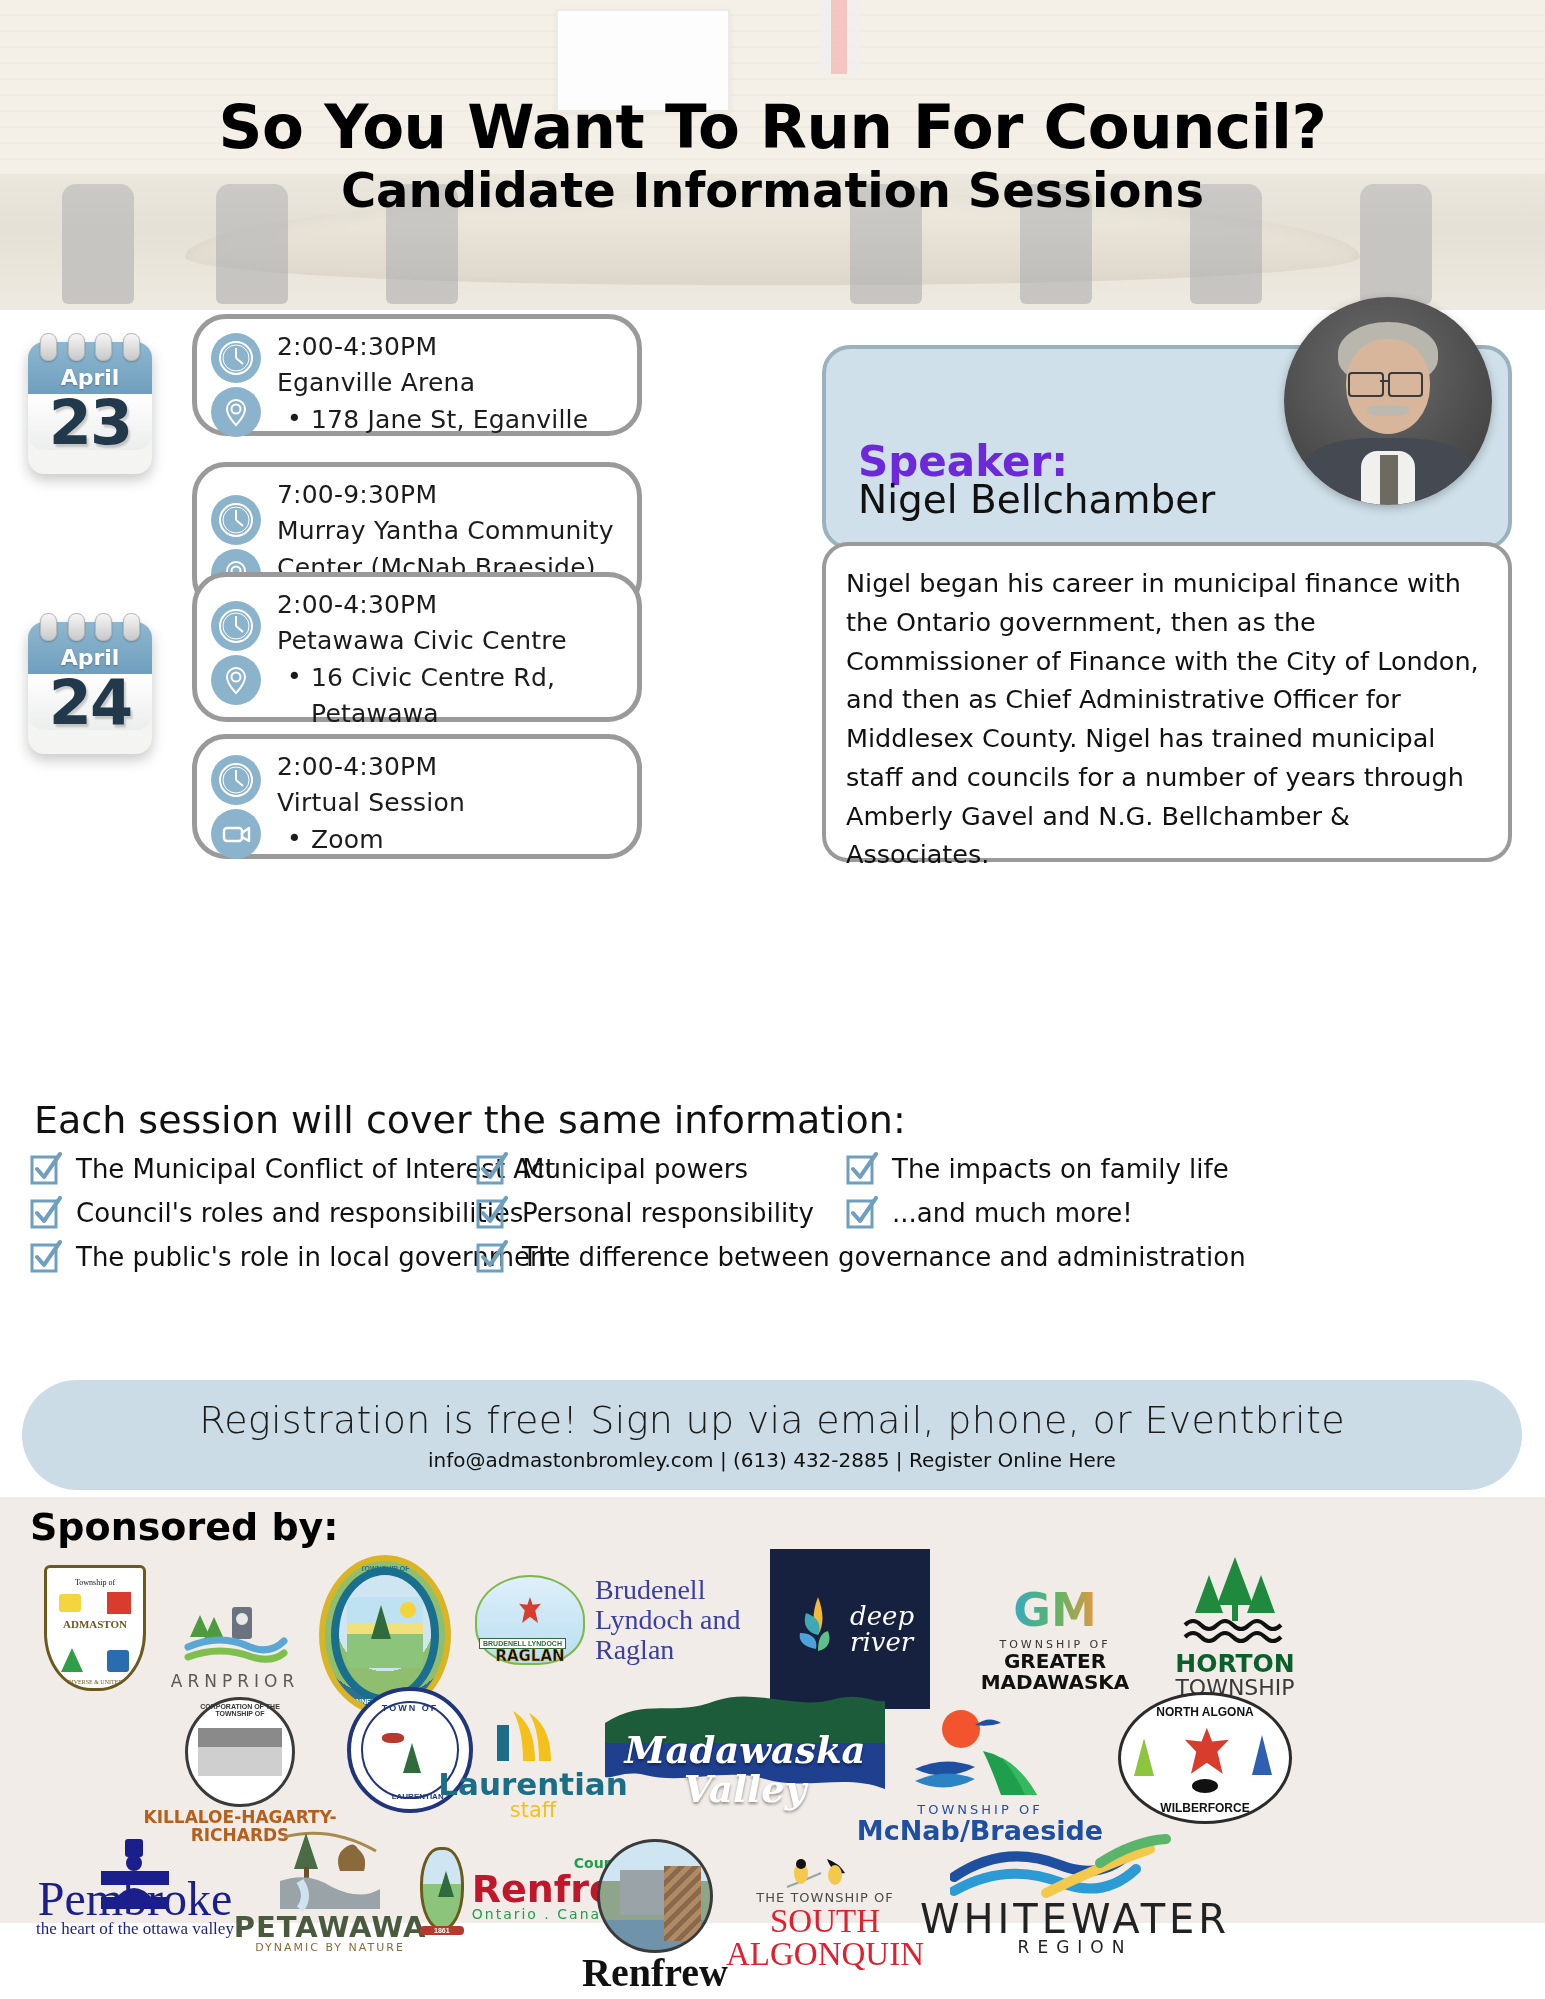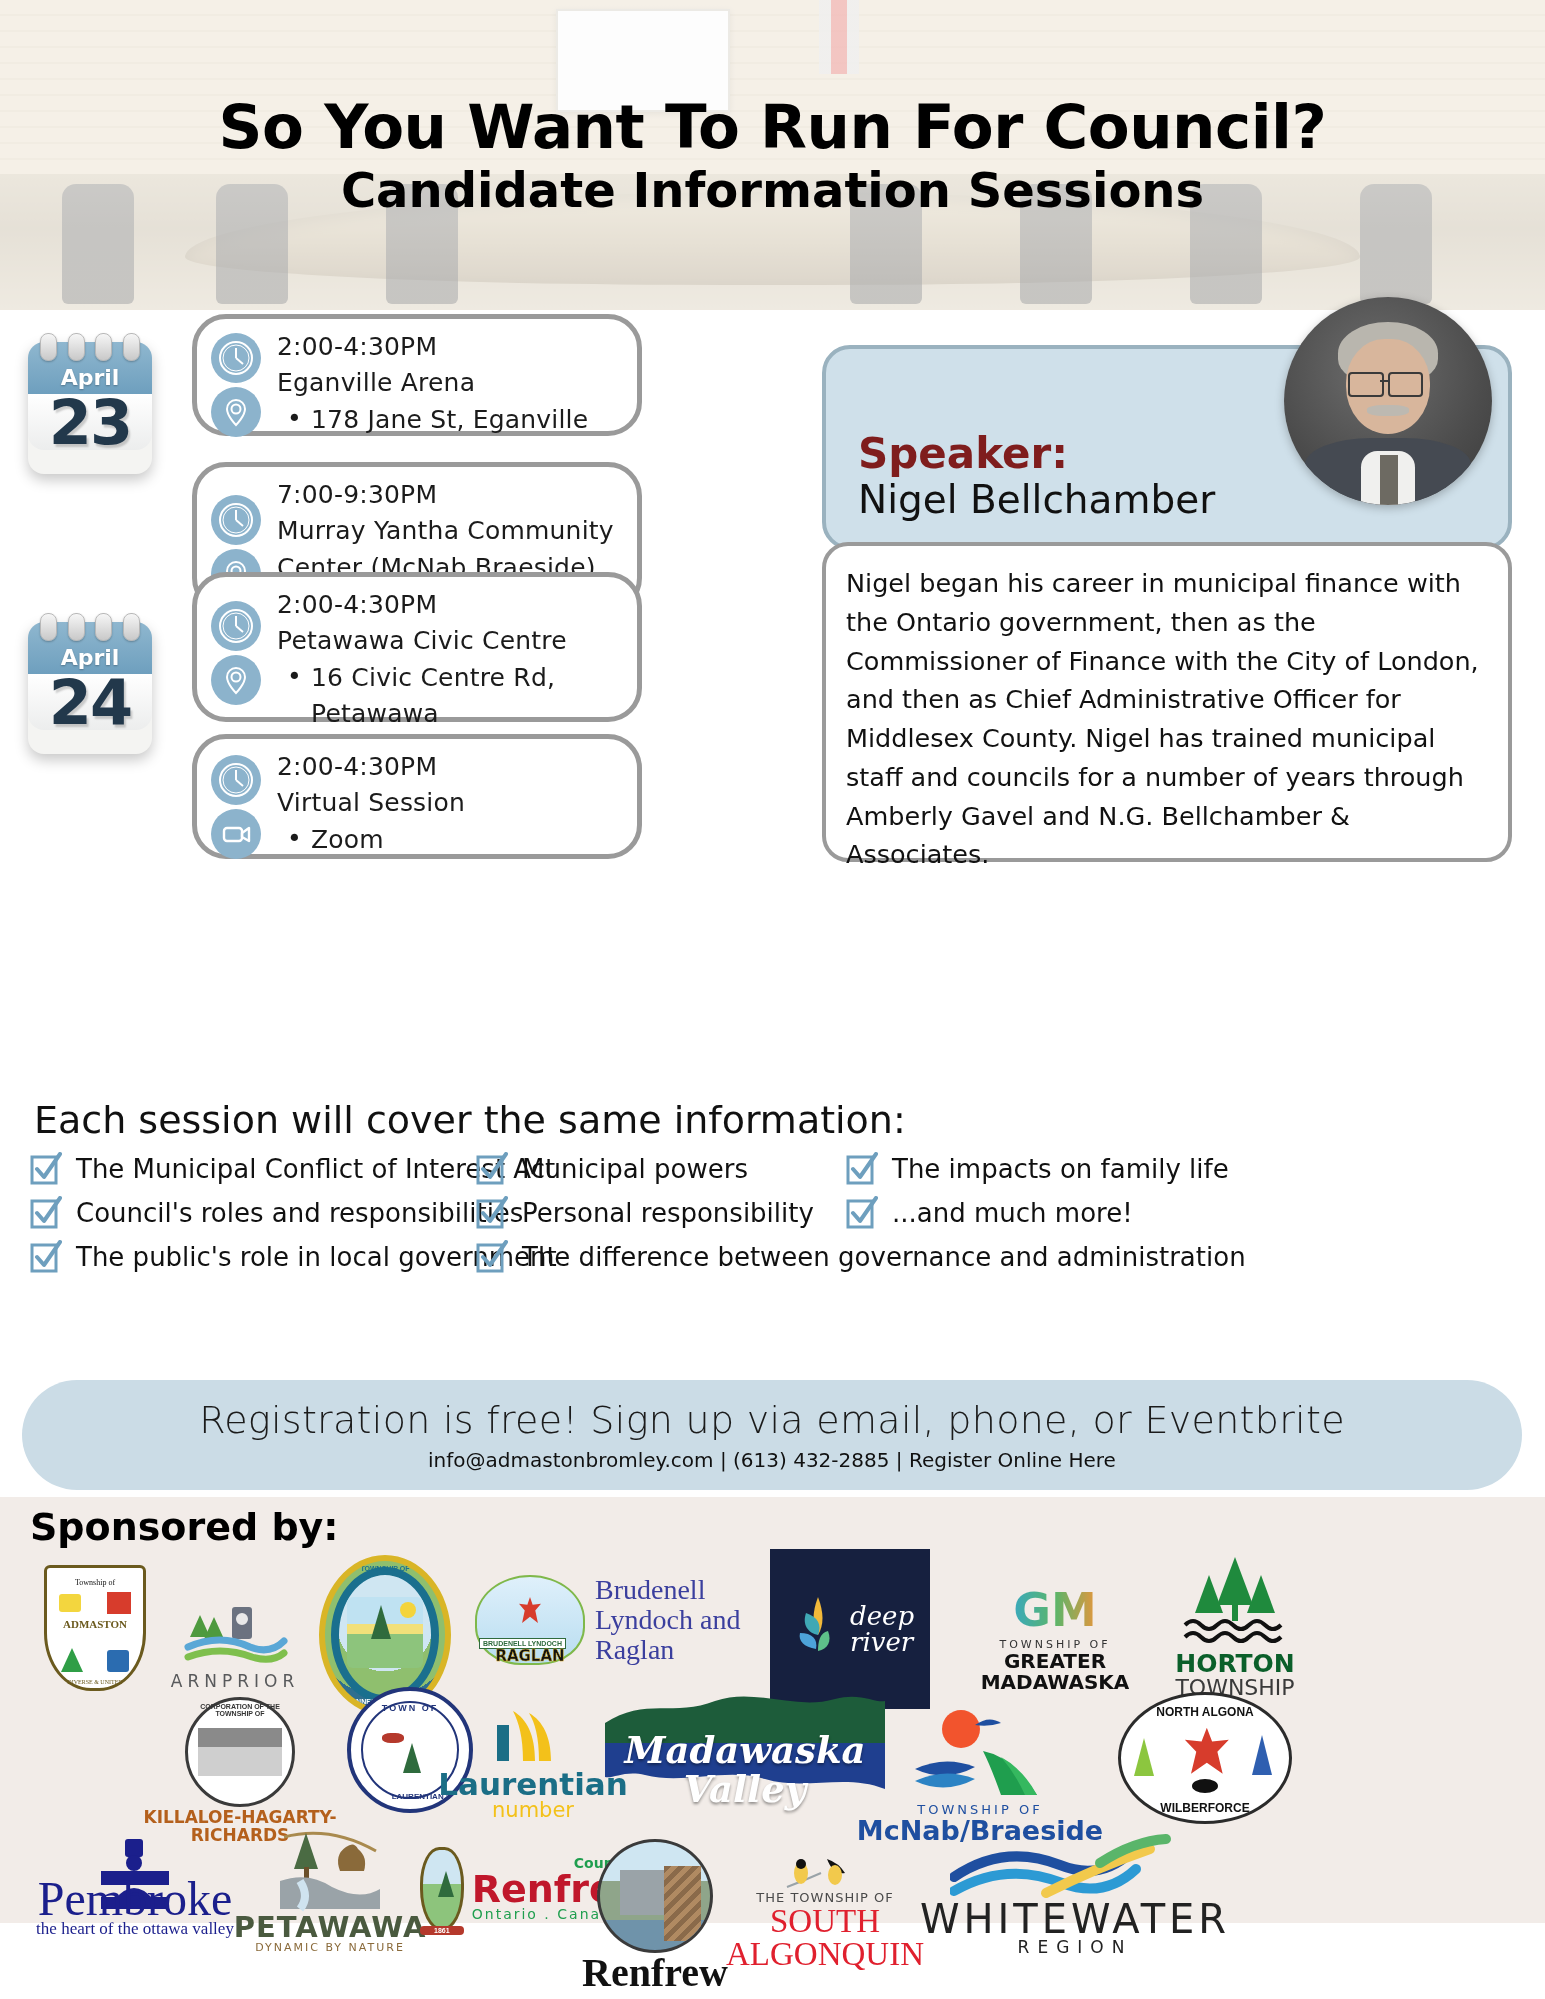--- a/index.html
+++ b/index.html
@@ -165,23 +165,23 @@
 
   
   .speaker-card {
     position:absolute; left: 822px; top: 345px; width: 690px; height: 205px;
     box-sizing:border-box;
     background: #cfe0ea;
     border: 4px solid #9ab2bf;
     border-radius: 28px;
   }
   .speaker-label {
-    position:absolute; left: 32px; top: 80px;
+    position:absolute; left: 32px; top: 88px;
     font-family:"DejaVu Sans", sans-serif; font-weight:700;
-    font-size: 42px; color:#7f1d1d;
+    font-size: 42px; color:#6d28d9;
   }
   .speaker-name {
     position:absolute; left: 32px; top: 128px;
     font-family:"DejaVu Sans", sans-serif; font-weight:400;
     font-size: 39px; color:#111; white-space:nowrap;
   }
   .speaker-photo {
     position:absolute; right: 16px; top: -52px;
     width: 208px; height: 208px; border-radius:50%;
     overflow:hidden;
@@ -652,21 +652,21 @@
     </div>
   </div>
 
   <div class="logo" style="left:448px; top:210px; width:170px;">
     <svg width="100" height="62" viewBox="0 0 100 62">
       <path d="M30 4 C44 12 52 28 52 54 L40 54 C40 30 36 16 30 4Z" fill="#f3c11a"></path>
       <path d="M46 6 C60 14 68 30 68 54 L56 54 C56 30 52 16 46 6Z" fill="#f3c11a"></path>
       <rect x="14" y="18" width="12" height="36" fill="#1b6e86"></rect>
     </svg>
     <div class="lg-cap" style="font-size:31px;font-weight:700;color:#1b6e86;line-height:1;">Laurentian</div>
-    <div class="lg-cap" style="font-size:21px;color:#f3c11a;line-height:1;">number</div>
+    <div class="lg-cap" style="font-size:21px;color:#f3c11a;line-height:1;">staff</div>
   </div>
 
   <div class="logo" style="left:600px; top:190px; width:290px;">
     <svg width="280" height="110" viewBox="0 0 280 110">
       <path d="M0 36 C40 10 70 30 110 14 C150 0 190 24 230 12 C255 5 270 16 280 14 L280 56 L0 56 Z" fill="#1d5c3a"></path>
       <path d="M0 56 L280 56 L280 102 C240 86 200 104 160 92 C120 80 80 98 40 88 C20 83 8 92 0 90 Z" fill="#1f3f8f"></path>
     </svg>
     <div class="lg-cap" style="position:relative;margin-top:-66px;font-family:'DejaVu Serif',serif;font-style:italic;font-weight:700;font-size:37px;color:#fff;text-shadow:0 2px 3px rgba(0,0,0,.4);">Madawaska Valley</div>
   </div>
 

